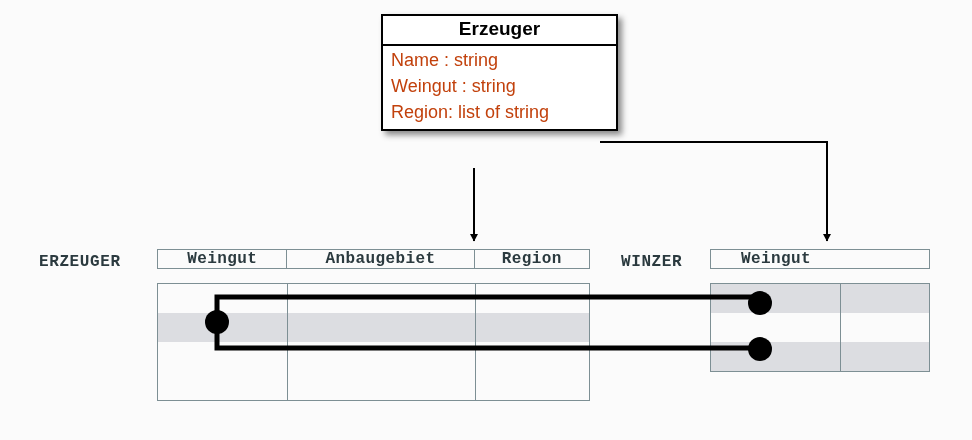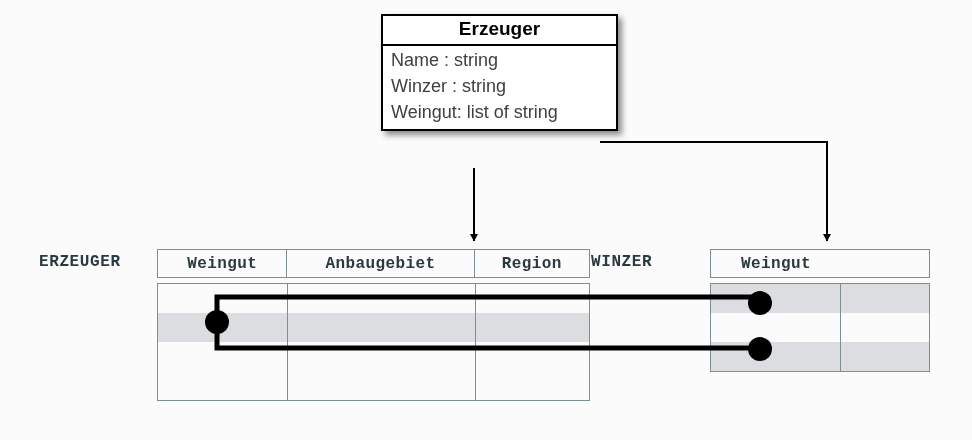--- a/index.html
+++ b/index.html
@@ -37,42 +37,42 @@
     padding: 3px 0 4px 0;
     border-bottom: 2px solid #000000;
     line-height: 1.1;
   }
   .uml-attrs {
     padding: 2px 0 3px 0;
   }
   .uml-attr {
     font-family: "Liberation Sans", sans-serif;
     font-size: 18px;
-    color: #404040;
+    color: #c2410c;
     line-height: 1.44;
     padding-left: 8px;
     white-space: nowrap;
   }
   .rel-label {
     position: absolute;
     font-family: "Liberation Mono", monospace;
     font-weight: bold;
     font-size: 16px;
     letter-spacing: 0.6px;
     color: #2b3a3f;
     white-space: nowrap;
     top: 253px;
   }
   .hdr-row {
     position: absolute;
     display: flex;
     border: 1px solid #7d8f94;
     box-sizing: border-box;
     background: #fbfbfb;
-    height: 29px;
+    height: 20px;
   }
   .hdr-cell {
     font-family: "Liberation Mono", monospace;
     font-weight: bold;
     font-size: 16px;
     letter-spacing: 0.4px;
     color: #2b3a3f;
     display: flex;
     align-items: center;
     justify-content: center;
@@ -114,22 +114,22 @@
 </style>
 </head>
 <body>
 
 <div id="canvas">
 
   <div class="uml-box">
     <div class="uml-title">Erzeuger</div>
     <div class="uml-attrs">
       <div class="uml-attr">Name : string</div>
-      <div class="uml-attr">Winzer : string</div>
-      <div class="uml-attr">Weingut: list of string</div>
+      <div class="uml-attr">Weingut : string</div>
+      <div class="uml-attr">Region: list of string</div>
     </div>
   </div>
 
   <div class="rel-label" style="left:39px;">ERZEUGER</div>
 
   <div class="hdr-row" style="left:157px; top:249px; width:433px;">
     <div class="hdr-cell" style="width:130px;">Weingut</div>
     <div class="hdr-cell" style="width:188px;">Anbaugebiet</div>
     <div class="hdr-cell" style="width:115px;text-align:center;">Region</div>
   </div>
@@ -150,21 +150,21 @@
       <div class="body-cell" style="width:188px;"></div>
       <div class="body-cell" style="width:113px;"></div>
     </div>
     <div class="body-row" style="height:29px;">
       <div class="body-cell" style="width:130px;"></div>
       <div class="body-cell" style="width:188px;"></div>
       <div class="body-cell" style="width:113px;"></div>
     </div>
   </div>
 
-  <div class="rel-label" style="left:591px;">WINZER</div>
+  <div class="rel-label" style="left:621px;">WINZER</div>
 
   <div class="hdr-row" style="left:710px; top:249px; width:220px;">
     <div class="hdr-cell" style="width:130px;">Weingut</div>
   </div>
 
   <div class="body-grid" style="left:710px; top:283px; width:220px; height:89px;">
     <div class="body-row shaded" style="height:29px;">
       <div class="body-cell" style="width:130px;"></div>
       <div class="body-cell" style="width:88px;"></div>
     </div>

